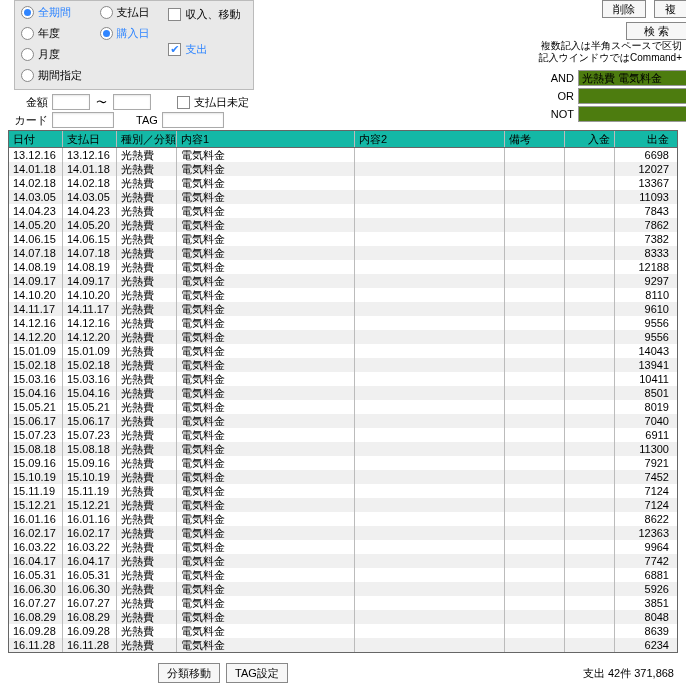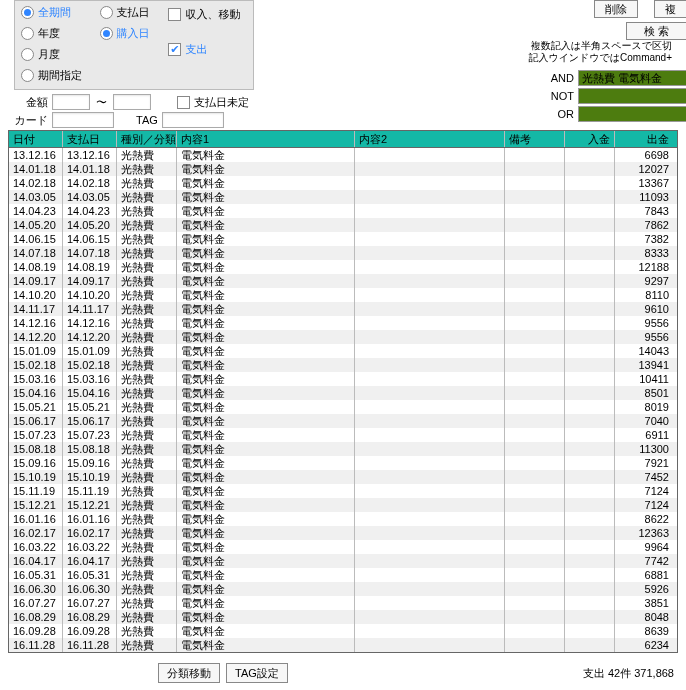--- a/index.html
+++ b/index.html
@@ -31,26 +31,26 @@
   }
   .radio.on::after{content:"";width:7px;height:7px;border-radius:50%;background:#2f85ff;}
   .check {
     width:13px;height:13px;border:1px solid #888;background:#fff;
     display:inline-flex;align-items:center;justify-content:center;flex:none;font-size:11px;color:#2f85ff;line-height:1;
   }
   .blue { color:#2f85ff; }
 
   
   .right-top { flex:1; position:relative; }
-  .btn-row { position:absolute; right:0; top:0; display:flex; gap:16px;}
+  .btn-row { position:absolute; right:0; top:0; display:flex; gap:8px;}
   .btn {
     border:1px solid #888; background:#f7f7f7; padding:2px 10px; height:18px; font-size:11px;
     display:inline-flex;align-items:center;justify-content:center;
   }
-  .hint { position:absolute; right:14px; top:40px; font-size:10px; text-align:right; line-height:1.2;}
+  .hint { position:absolute; right:4px; top:40px; font-size:10px; text-align:right; line-height:1.2;}
   .andornot {
     position:absolute; right:0; top:70px; font-size:11px;
   }
   .andornot .row { display:flex; align-items:center; justify-content:flex-end; margin-bottom:2px;}
   .andornot .lbl { width:32px; text-align:right; margin-right:4px;}
   .andornot .field {
     border:1px solid #999; height:16px; width:108px; padding:0 3px; background:#4d7c0f;
     display:flex;align-items:center;overflow:hidden;white-space:nowrap;
   }
   .andornot .field.cut { border-right:none; }
@@ -166,25 +166,25 @@
     <div class="hint">
       <div>複数記入は半角スペースで区切</div>
       <div>記入ウインドウではCommand+</div>
     </div>
     <div class="andornot">
       <div class="row">
           <span class="lbl">AND</span>
           <div class="field cut">光熱費 電気料金</div>
         </div>
       <div class="row">
-          <span class="lbl">NOT</span>
+          <span class="lbl">OR</span>
           <div class="field cut"></div>
         </div>
       <div class="row">
-          <span class="lbl">OR</span>
+          <span class="lbl">NOT</span>
           <div class="field cut"></div>
         </div>
     </div>
   </div>
 </div>
 
 <div class="second-row">
   <span class="lbl">金額</span>
   <div class="inp w40"></div>
   <span class="tilde">〜</span>

